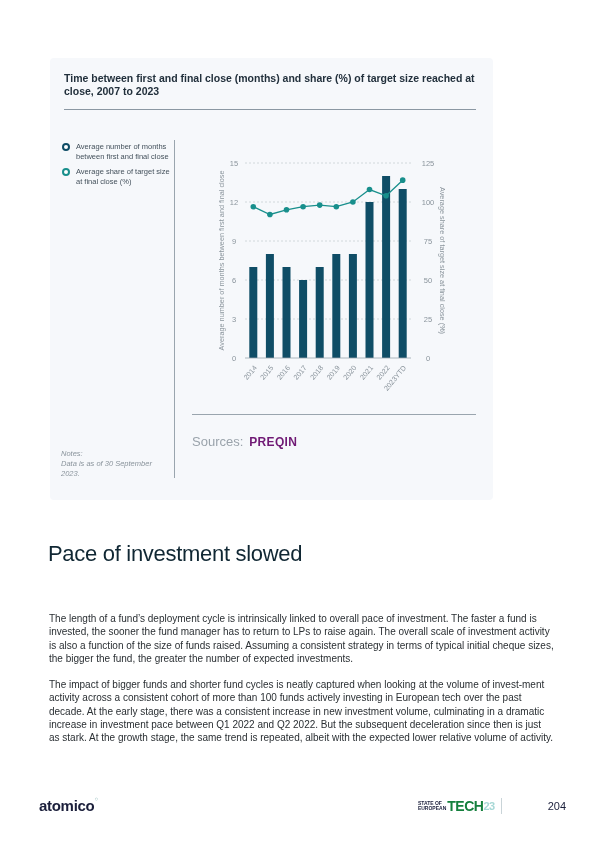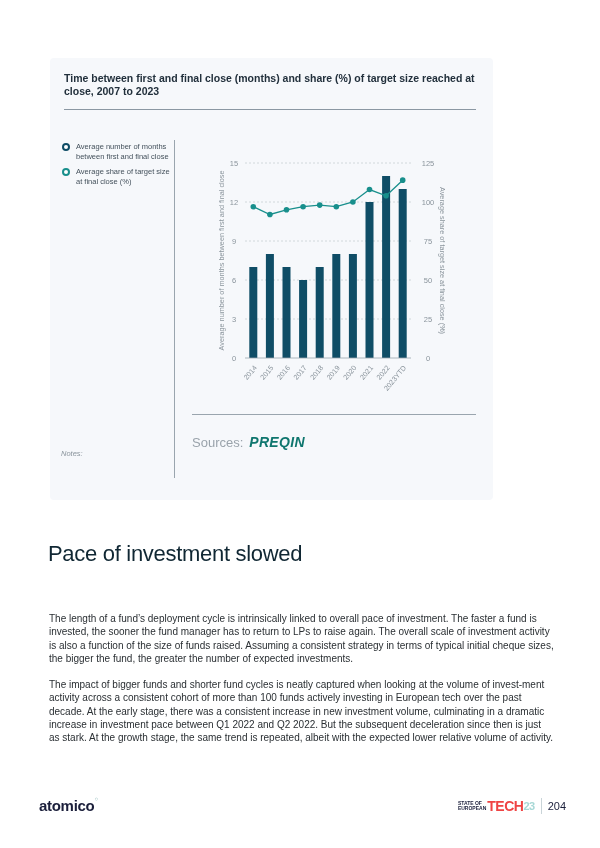--- a/index.html
+++ b/index.html
@@ -9,33 +9,33 @@
   .title-rule { position:absolute; left:64px; top:109px; width:412px; height:1px; background:#8b98a3; }
   .legend { position:absolute; left:62px; top:142px; width:110px; font-size:7.5px; color:#44515c; line-height:10px; }
   .legend-item { display:flex; align-items:flex-start; margin-bottom:5px; }
   .legend-dot { width:8px; height:8px; border-radius:50%; margin-right:6px; margin-top:1px; flex:0 0 8px; background:#fff; }
   .vdiv { position:absolute; left:174px; top:140px; width:1px; height:338px; background:#9aa5ae; }
   .chart { position:absolute; left:195px; top:150px; }
   .notes { position:absolute; left:61px; top:449px; width:110px; font-size:7.5px; color:#8a949c; line-height:10px;font-style:italic; }
   .hrule2 { position:absolute; left:192px; top:414px; width:284px; height:1px; background:#9aa5ae; }
   .sources { position:absolute; left:192px; top:434px; display:flex; align-items:center; }
   .sources-label { font-size:13px; color:#9aa3ab; margin-right:6px; }
-  .preqin { font-size:14px; font-weight:bold; color:#0f766e; letter-spacing:0.3px;font-style:italic; }
+  .preqin { font-size:12px; font-weight:bold; color:#701a75; letter-spacing:0.3px; }
   .heading { position:absolute; left:48px; top:541px; font-size:22px; font-weight:normal; color:#102733; letter-spacing:-0.3px; }
   .para { position:absolute; left:49px; width:505px; font-size:10px; line-height:13.3px; color:#2a2f33;margin-top:32px; }
   .p1 { top:580px; }
   .p2 { top:646px; }
   .footer-logo { position:absolute; left:39px; top:797px; font-size:15px; font-weight:bold; color:#1b1f3b; letter-spacing:-0.3px; }
   .footer-logo sup { font-size:6px; color:#8fa; vertical-align:top; position:relative; top:-1px; color:#7aa; }
   .footer-right { position:absolute; right:34px; top:798px; display:flex; align-items:center; }
   .soet-small { font-size:5px; font-weight:bold; line-height:5.5px; color:#1b1f3b; margin-right:1px; }
-  .soet-tech { font-size:14px; font-weight:bold; color:#ef4444; letter-spacing:-0.5px; }
+  .soet-tech { font-size:14px; font-weight:bold; color:#15803d; letter-spacing:-0.5px; }
   .soet-year { font-size:11px; font-weight:bold; color:#a7d8d6; margin-right:6px; letter-spacing:-0.5px; }
   .footer-sep { width:1px; height:16px; background:#c9d4d8; margin-right:6px; }
-  .page-num { font-size:11px; color:#1b1f3b; }
+  .page-num { font-size:11px; color:#1b1f3b;margin-left:40px; }
 </style>
 </head>
 <body>
 
 <div class="card"></div>
 <div class="card-title">Time between first and final close (months) and share (%) of target size reached at close, 2007 to 2023</div>
 <div class="title-rule"></div>
 
 <div class="legend">
   <div class="legend-item">
@@ -101,20 +101,21 @@
       <text x="0" y="0" font-size="7.2" fill="#8a949c" text-anchor="end" transform="translate(145.3,218) rotate(-50)" font-family="Liberation Sans, sans-serif">2019</text>
       <text x="0" y="0" font-size="7.2" fill="#8a949c" text-anchor="end" transform="translate(161.9,218) rotate(-50)" font-family="Liberation Sans, sans-serif">2020</text>
       <text x="0" y="0" font-size="7.2" fill="#8a949c" text-anchor="end" transform="translate(178.5,218) rotate(-50)" font-family="Liberation Sans, sans-serif">2021</text>
       <text x="0" y="0" font-size="7.2" fill="#8a949c" text-anchor="end" transform="translate(195.10000000000002,218) rotate(-50)" font-family="Liberation Sans, sans-serif">2022</text>
       <text x="0" y="0" font-size="7.2" fill="#8a949c" text-anchor="end" transform="translate(211.70000000000002,218) rotate(-50)" font-family="Liberation Sans, sans-serif">2023YTD</text>
     </svg>
 </div>
 
 <div class="notes">
   <div>Notes:</div>
+  <div>Data is as of 30 September 2023.</div>
 </div>
 
 <div class="hrule2"></div>
 <div class="sources">
   <span class="sources-label">Sources:</span>
   <span class="preqin">PREQIN</span>
 </div>
 
 <div class="heading">Pace of investment slowed</div>
 <div class="para p1">The length of a fund’s deployment cycle is intrinsically linked to overall pace of investment. The faster a fund is invested, the sooner the fund manager has to return to LPs to raise again. The overall scale of investment activity is also a function of the size of funds raised. Assuming a consistent strategy in terms of typical initial cheque sizes, the bigger the fund, the greater the number of expected investments.</div>

